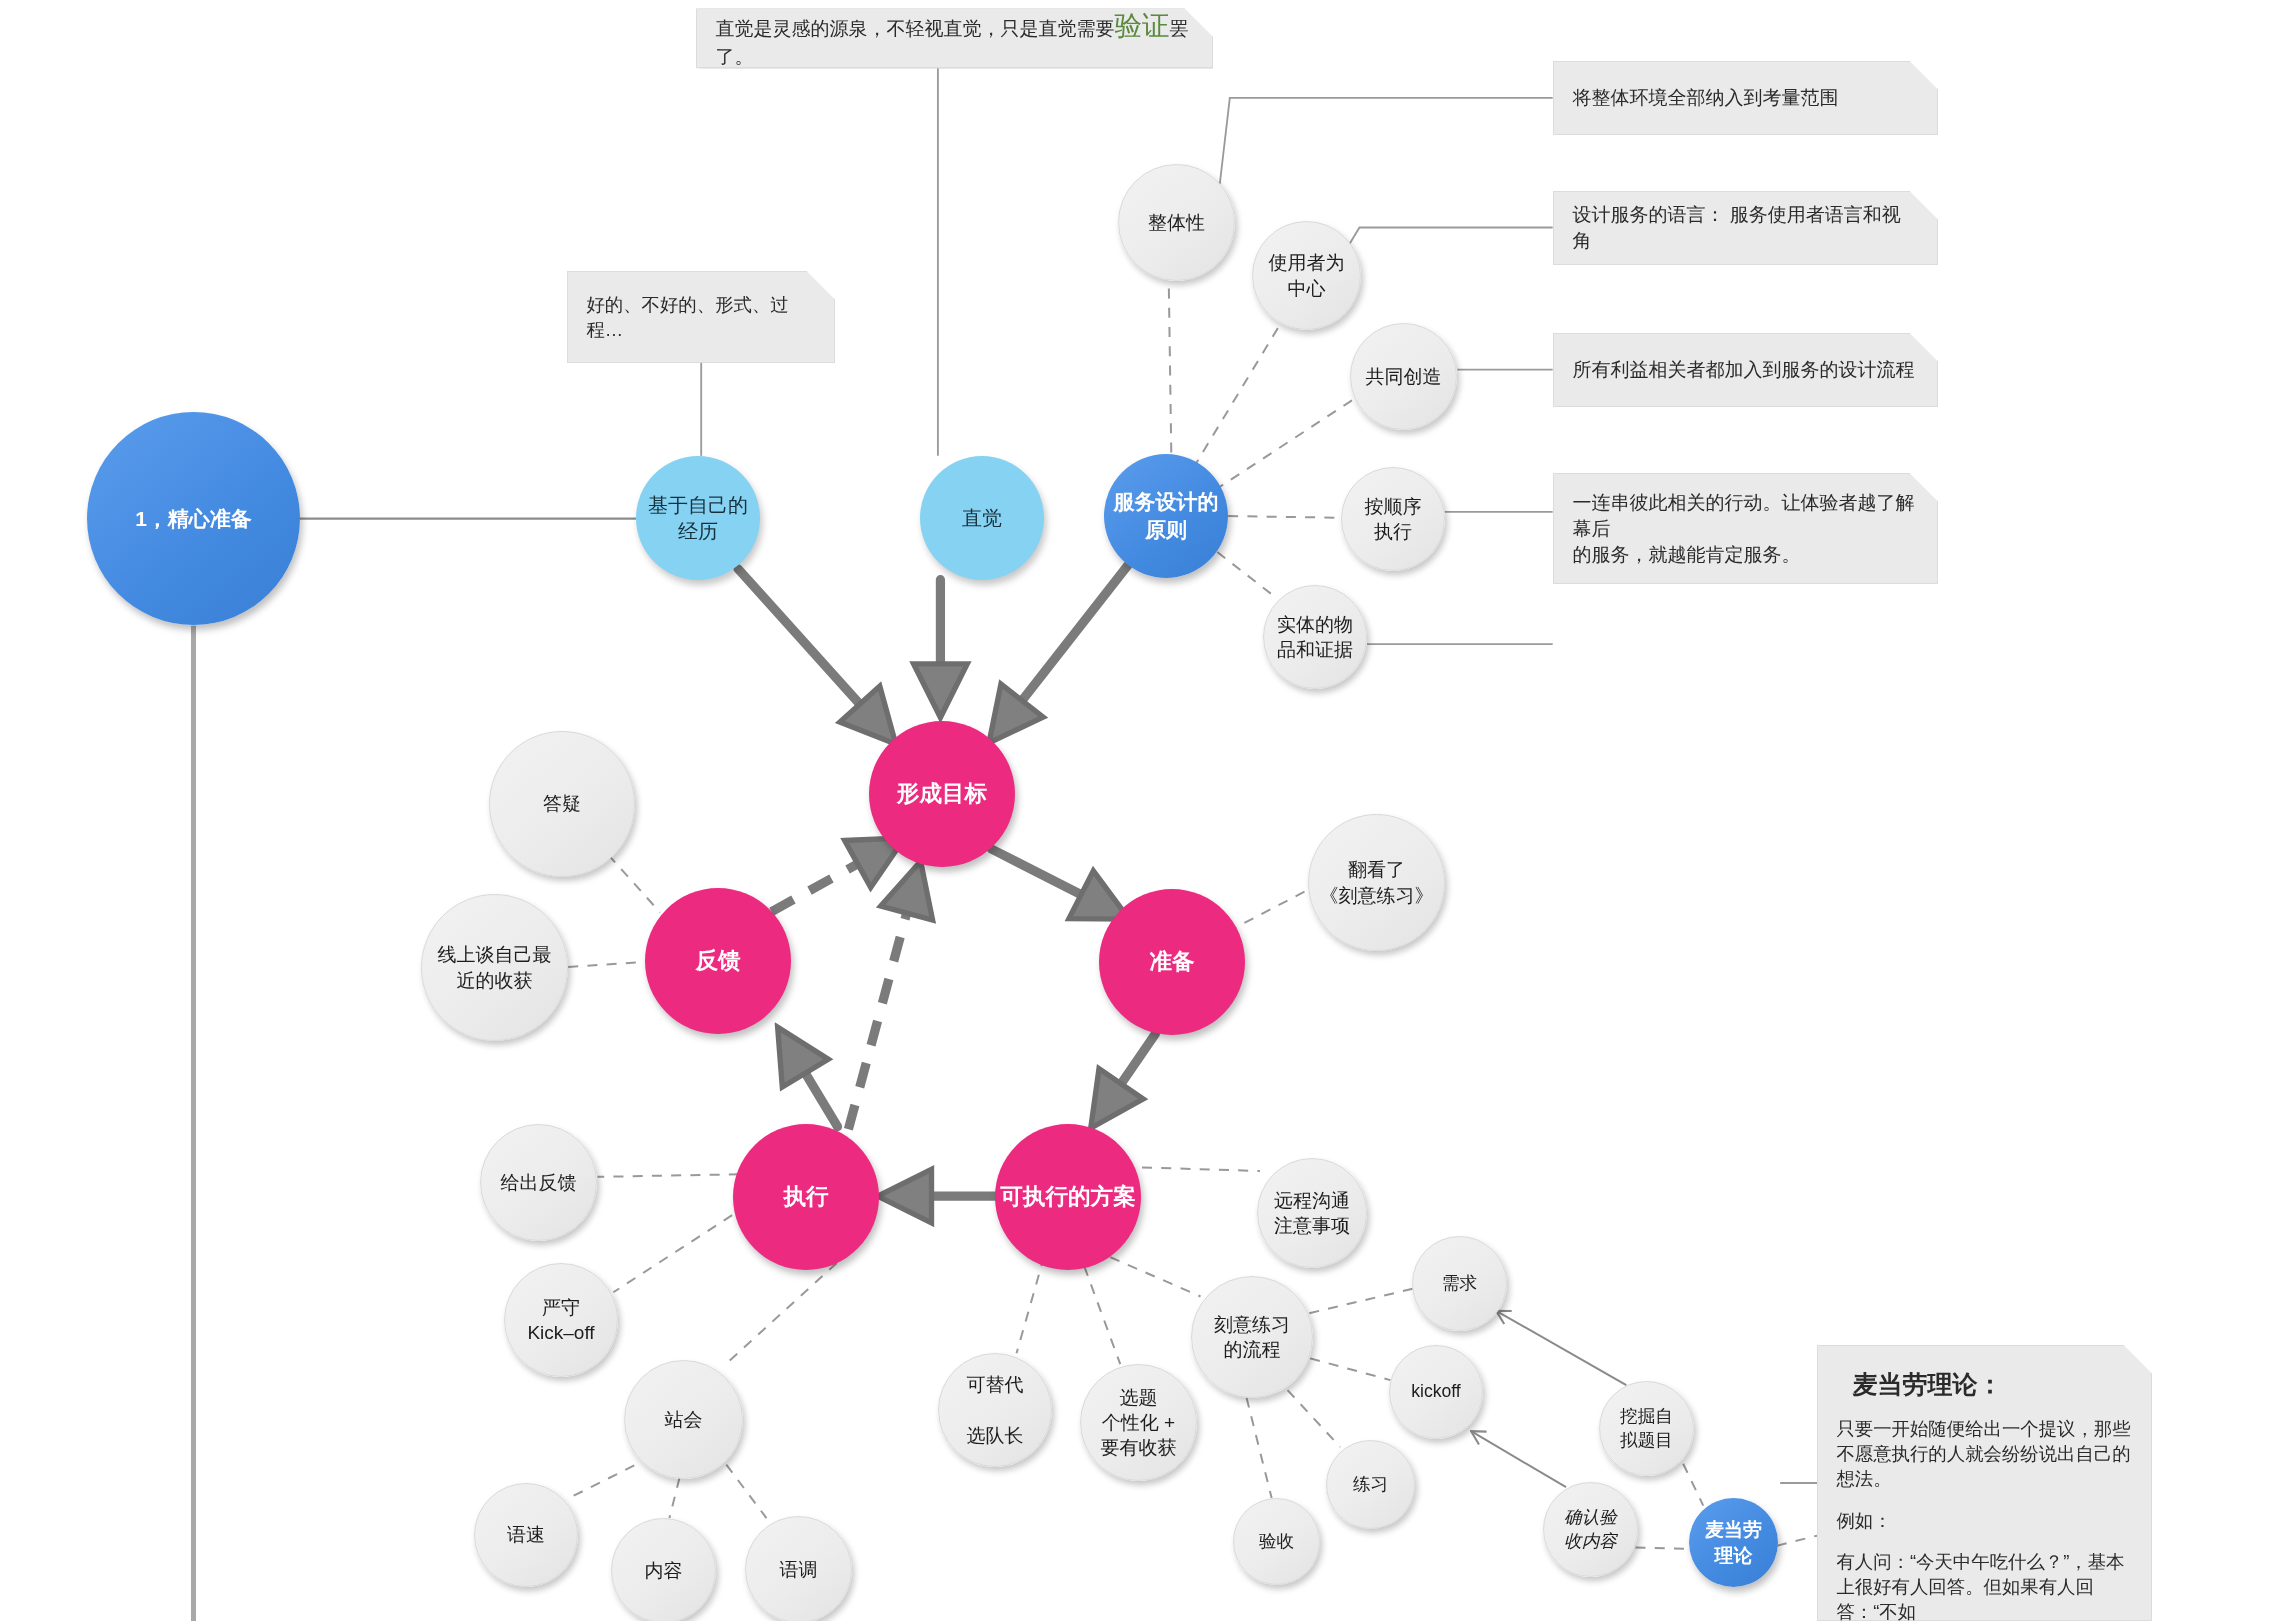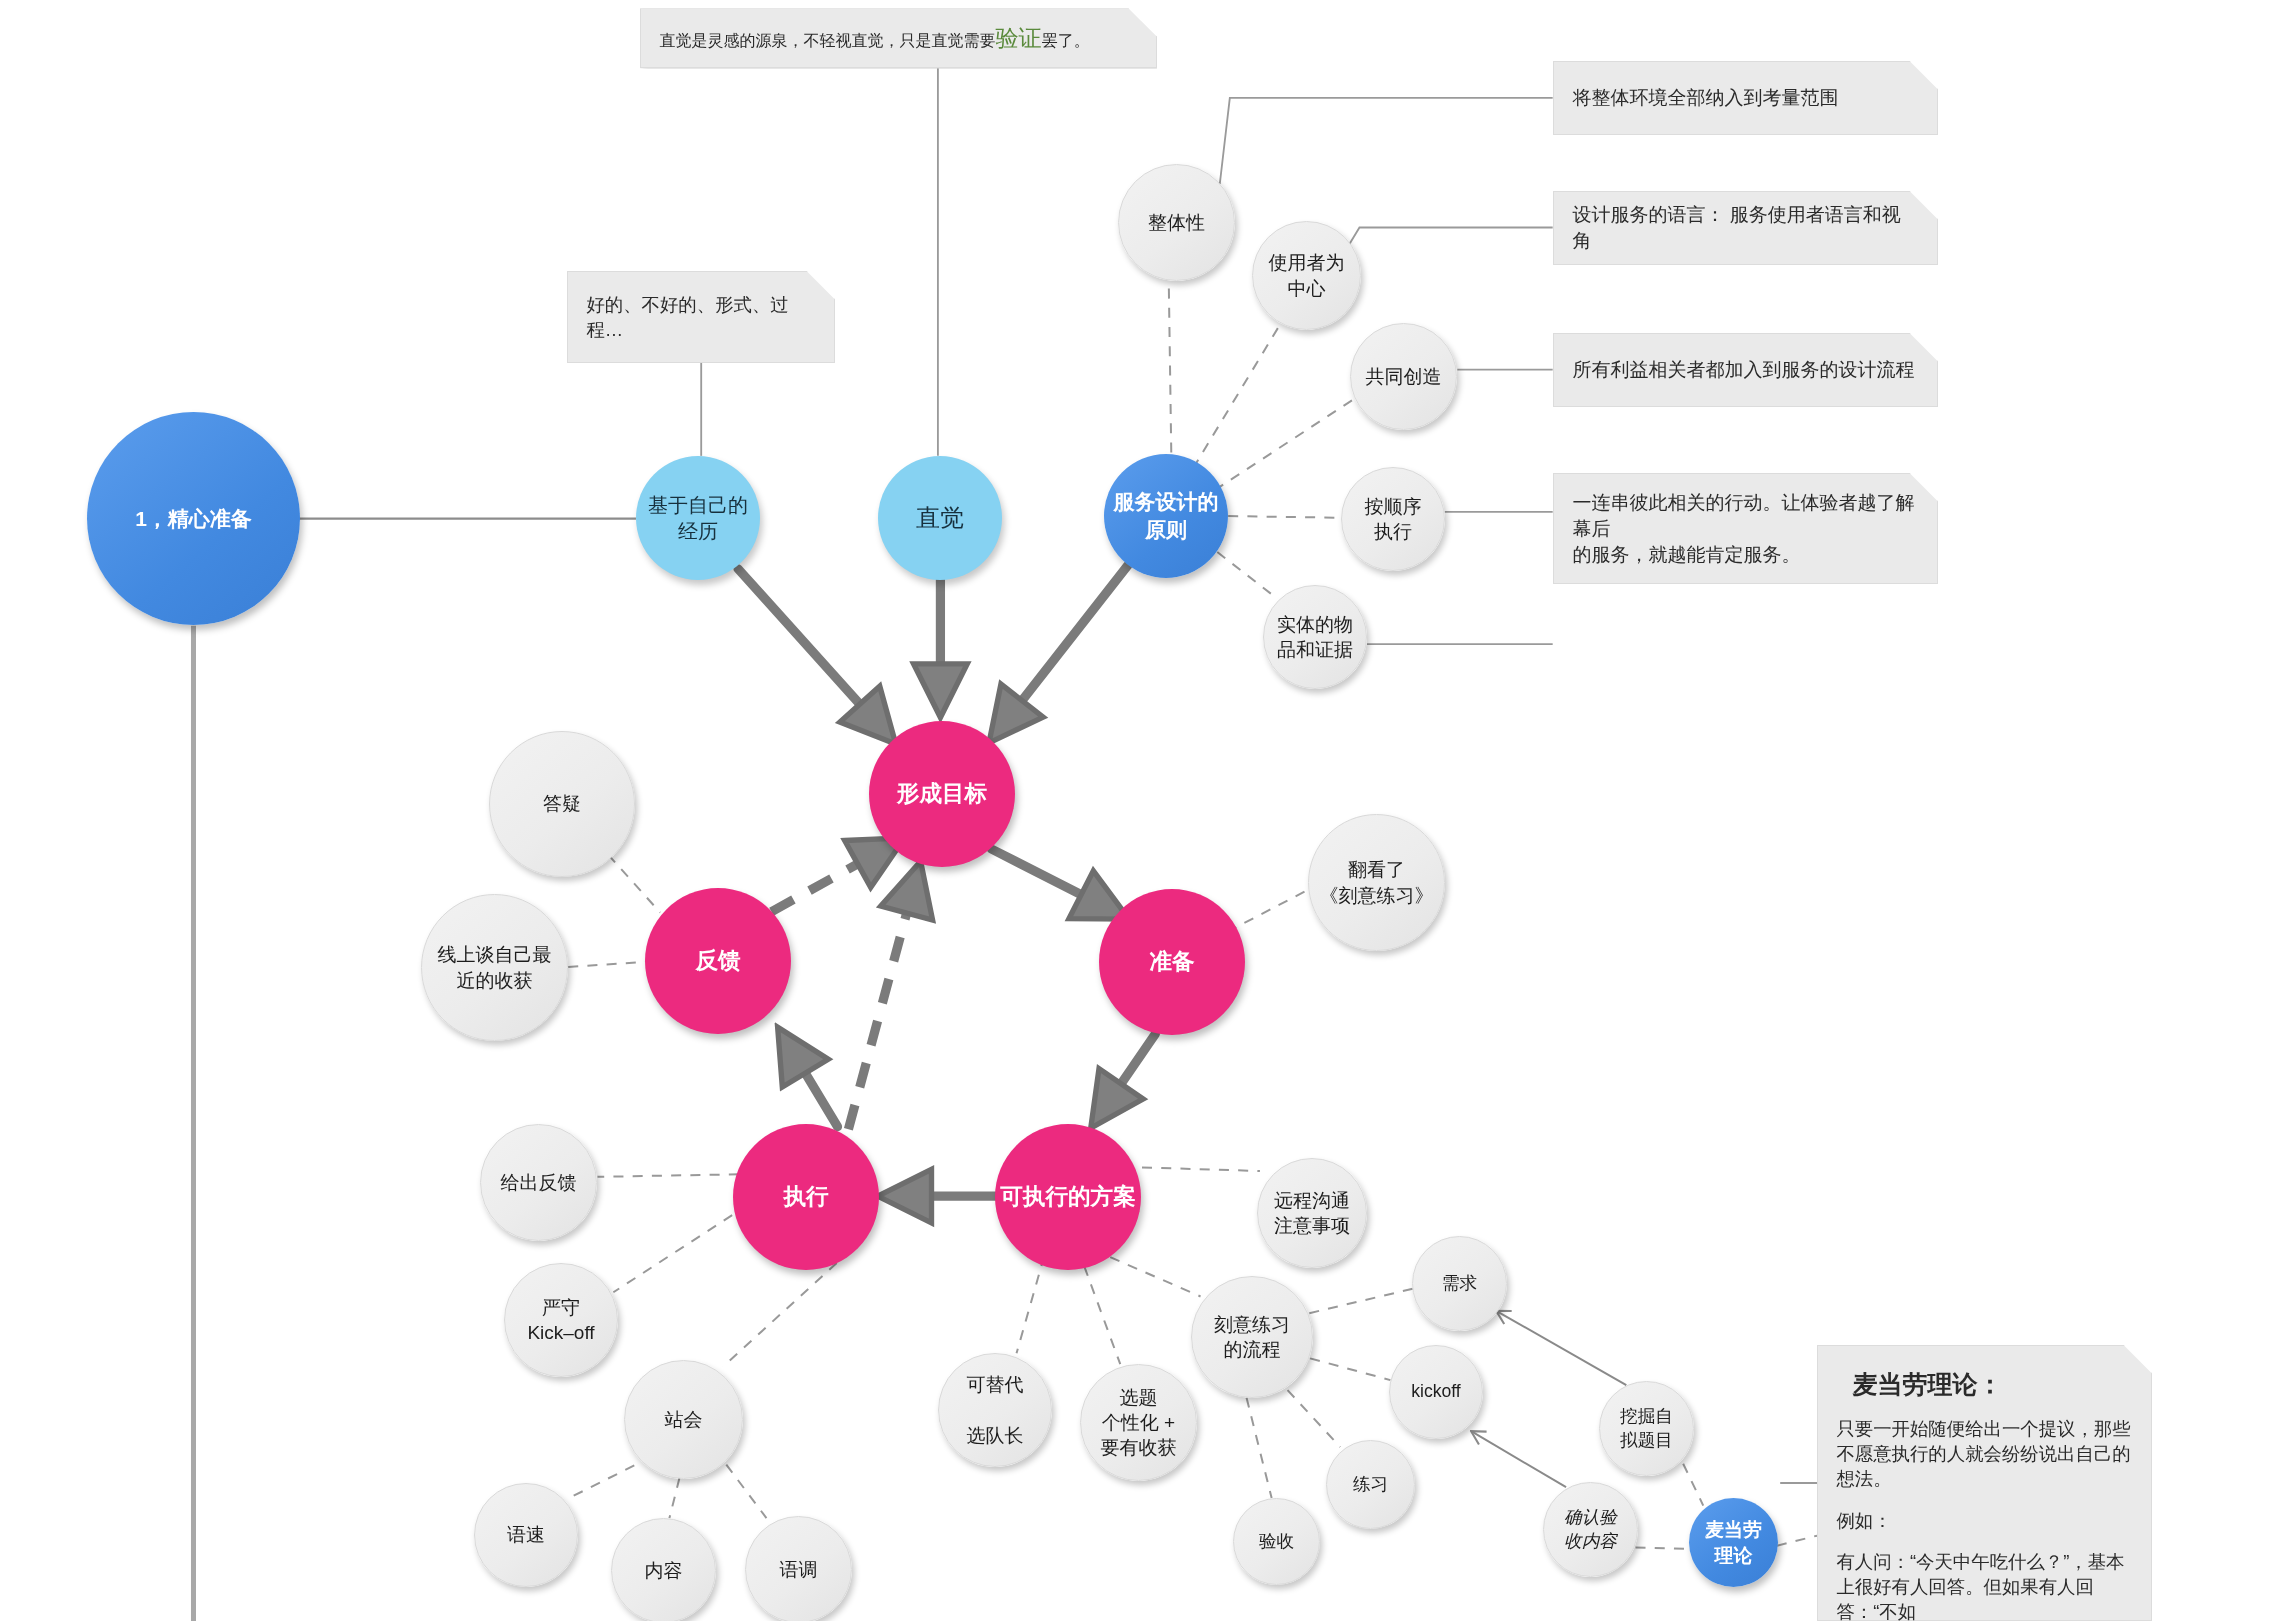--- a/index.html
+++ b/index.html
@@ -113,21 +113,21 @@
       <path d="M1955 1850 L2022 1852"></path>
       <path d="M2124 1848 L2172 1836"></path>
     </g>
 
     <g stroke="#8a8a8a" stroke-width="2.4" fill="none" marker-end="url(#ahthin)">
       <path d="M1944 1656 L1790 1568"></path>
       <path d="M1872 1778 L1760 1712"></path>
     </g>
   </svg>
 
-  <div class="note topnote" style="left:640px;top:8.4px;width:517px;height:60px;font-size:16px;font-family:Liberation Serif, serif;">
+  <div class="note topnote" style="left:696px;top:8.4px;width:517px;height:60px;font-size:19px;font-family:Liberation Serif, serif;">
     <div class="ln"><span>直觉是灵感的源泉，不轻视直觉，只是直觉需要</span><span class="hl">验证</span><span>罢了。</span></div>
   </div>
 
   <div class="note" style="left:567px;top:271px;width:268px;height:92px;font-size:18.4px;">
     <div class="ln">好的、不好的、形式、过程…</div>
   </div>
 
   <div class="note" style="left:1553px;top:61px;width:385px;height:74px;font-size:19px;">
     <div class="ln">将整体环境全部纳入到考量范围</div>
   </div>
@@ -153,21 +153,21 @@
     <div class="para" style="padding-top:13.4px;">有人问：“今天中午吃什么？”，基本上很好有人回答。但如果有人回答：“不如</div>
   </div>
 
   <div id="nodes">
       <div class="node n-blue" style="left: 87px; top: 412px; width: 213px; height: 213px; font-size: 21px;">
         <span class="lbl">1，精心准备</span>
       </div>
       <div class="node n-lblue" style="left: 636px; top: 456px; width: 124px; height: 124px; font-size: 20px;">
         <span class="lbl">基于自己的经历</span>
       </div>
-      <div class="node n-lblue" style="left: 878px; top: 456px; width: 124px; height: 124px; font-size: 24px;">
+      <div class="node n-lblue" style="left: 920px; top: 456px; width: 124px; height: 124px; font-size: 20px;">
         <span class="lbl">直觉</span>
       </div>
       <div class="node n-blue" style="left: 1104px; top: 454px; width: 124px; height: 124px; font-size: 21px;">
         <span class="lbl">服务设计的原则</span>
       </div>
       <div class="node n-grey" style="left: 1118px; top: 164px; width: 117px; height: 117px; font-size: 19px;">
         <span class="lbl">整体性</span>
       </div>
       <div class="node n-grey" style="left: 1252px; top: 221px; width: 109px; height: 109px; font-size: 19px;">
         <span class="lbl">使用者为<br>中心</span>

